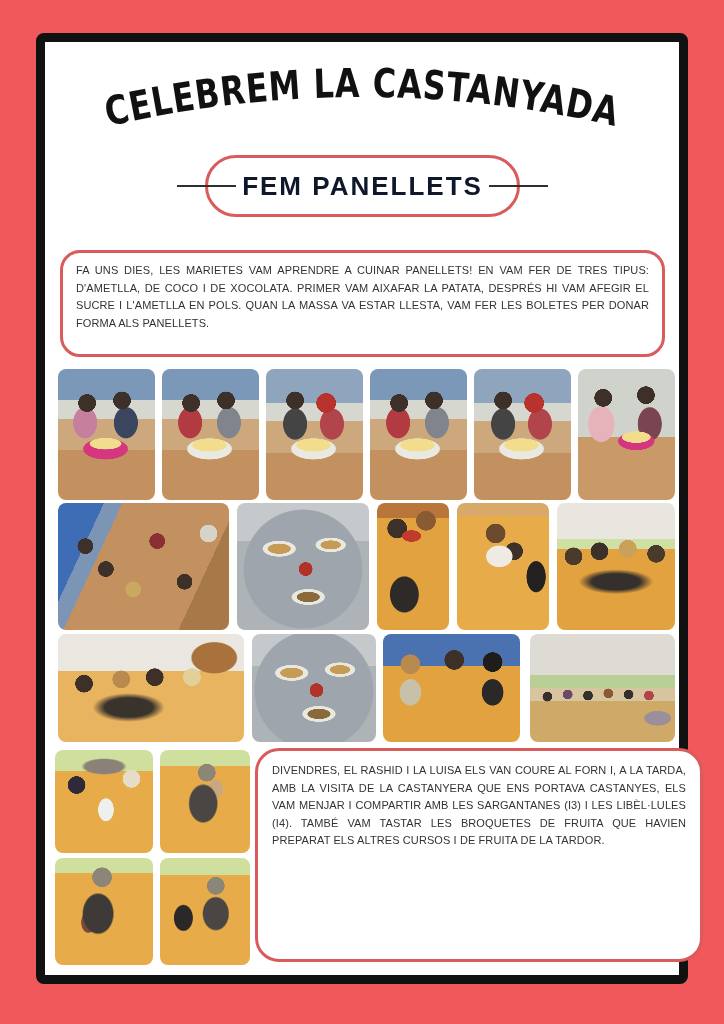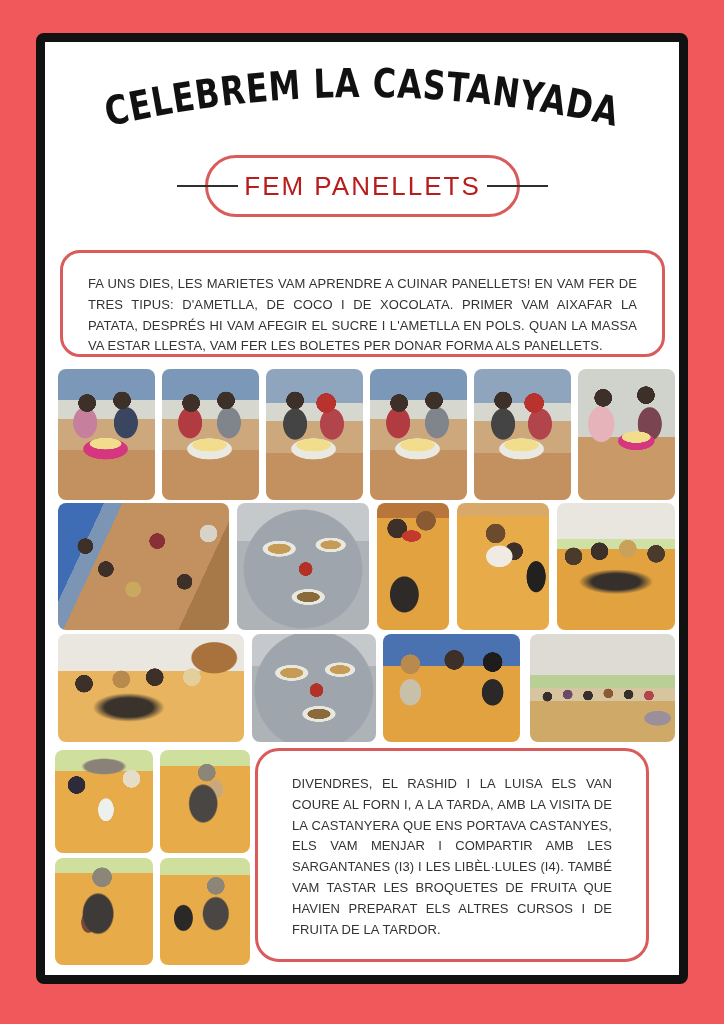--- a/index.html
+++ b/index.html
@@ -19,38 +19,38 @@
     font-family:"DejaVu Sans", sans-serif;
     font-weight:bold;font-size:40px;fill:#111111;letter-spacing:1px;
   }
   
   .pill{
     position:absolute;left:160px;top:113px;width:315px;height:62px;
     box-sizing:border-box;border:3px solid #d95b5b;border-radius:32px;
     background:#ffffff;display:flex;align-items:center;justify-content:center;
   }
   .pill-text{
-    font-family:"Liberation Sans", sans-serif;font-weight:400;
-    font-size:26px;letter-spacing:2px;color:#b91c1c;white-space:nowrap;
+    font-family:"Liberation Sans", sans-serif;font-weight:700;
+    font-size:26px;letter-spacing:2px;color:#0f172a;white-space:nowrap;
     background:#ffffff;padding:0 6px;position:relative;z-index:3;
   }
   .rule{position:absolute;top:143px;height:2px;background:#2f2f2f;z-index:2;}
   .rule-left{left:132px;width:72px;}
   .rule-right{left:431px;width:72px;}
   
   .textbox{
     position:absolute;box-sizing:border-box;background:#ffffff;
     border:3px solid #d95b5b;
   }
   .textbox p{
-    margin:12px;color:#333333;font-size:13px;line-height:1.6;
+    margin:0;color:#333333;font-size:11px;line-height:1.6;
     letter-spacing:0.1px;text-align:justify;
   }
   .intro{left:15px;top:208px;width:605px;height:107px;border-radius:20px;padding:9px 13px;}
-  .story{left:210px;top:706px;width:394px;height:214px;border-radius:24px;padding:11px 22px;}
+  .story{left:210px;top:706px;width:448px;height:214px;border-radius:24px;padding:11px 14px;}
   .story p + p{margin-top:0;}
   
   .ph{position:absolute;border-radius:8px;overflow:hidden;background:#d8d8d2;}
   
   .ph-mix{background:
     radial-gradient(circle 9px at 30% 26%, #3d3028 0 97%, rgba(61,48,40,0) 100%),
     radial-gradient(circle 9px at 66% 24%, #3d3028 0 97%, rgba(61,48,40,0) 100%),
     radial-gradient(ellipse 24px 9px at 49% 58%, #f2dd8c 0 70%, rgba(242,221,140,0) 74%),
     radial-gradient(ellipse 32px 15px at 49% 61%, #e9e9e1 0 68%, rgba(233,233,225,0) 72%),
     radial-gradient(ellipse 20px 26px at 29% 41%, #b23b42 0 58%, rgba(178,59,66,0) 62%),

